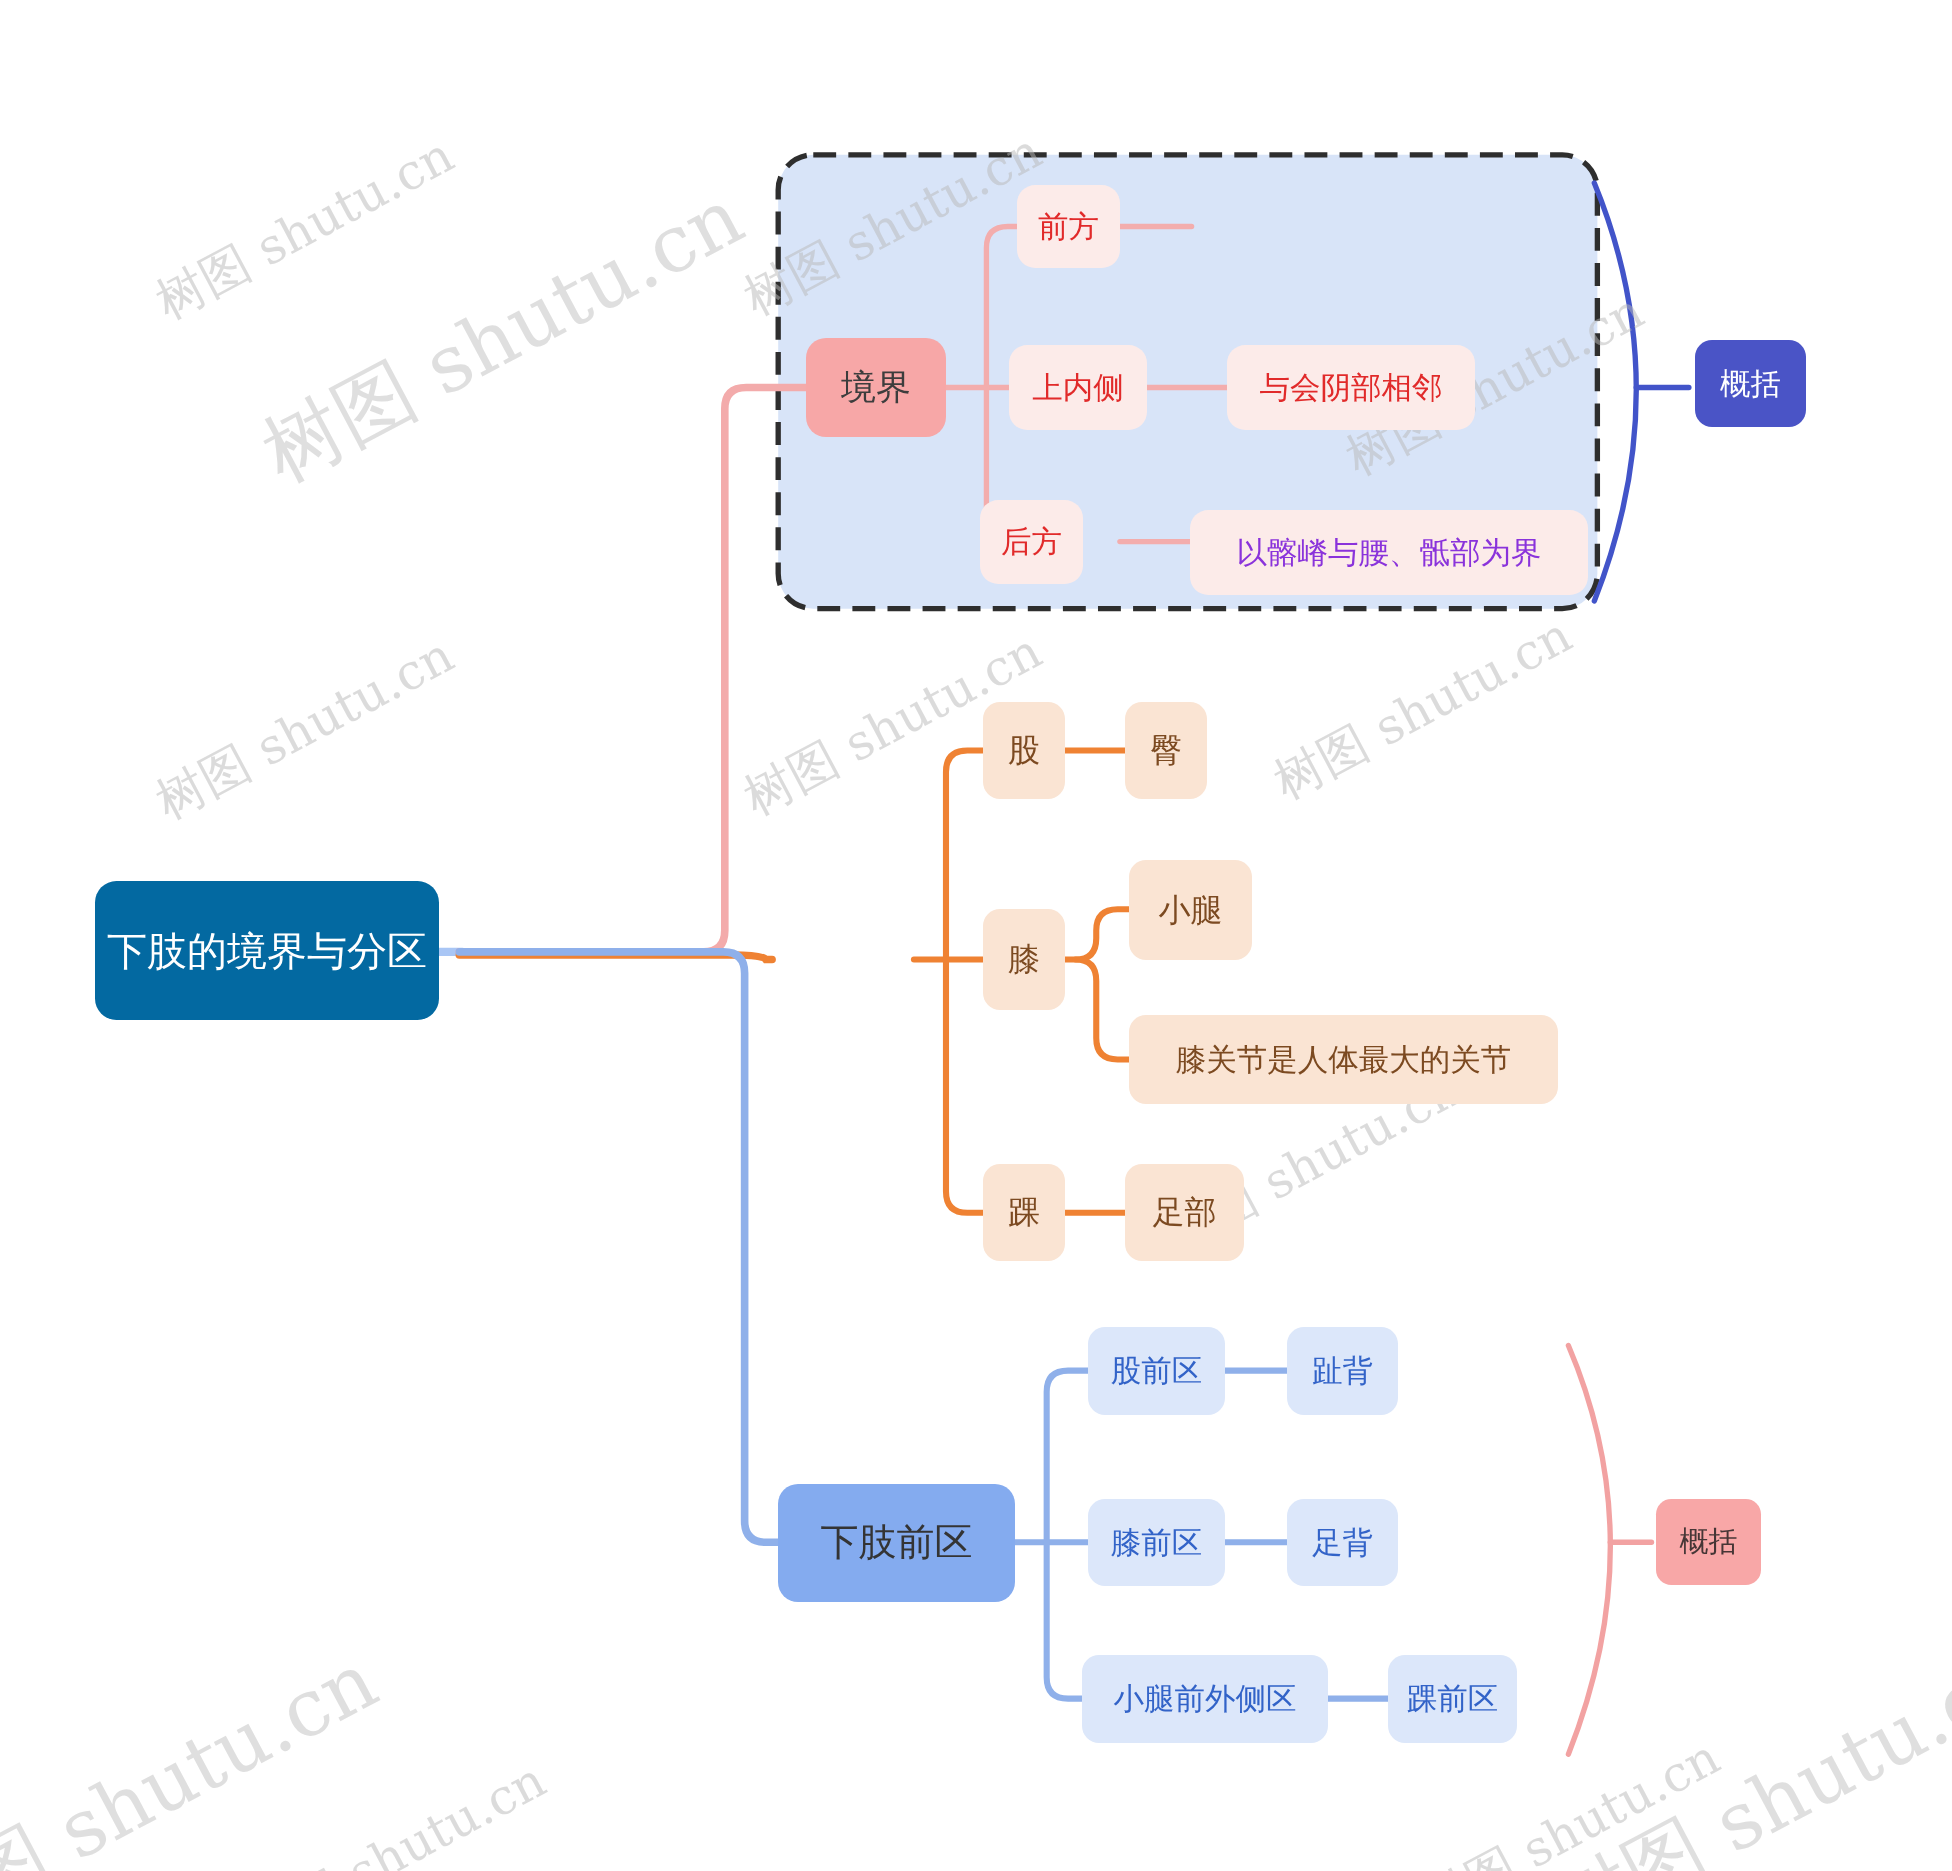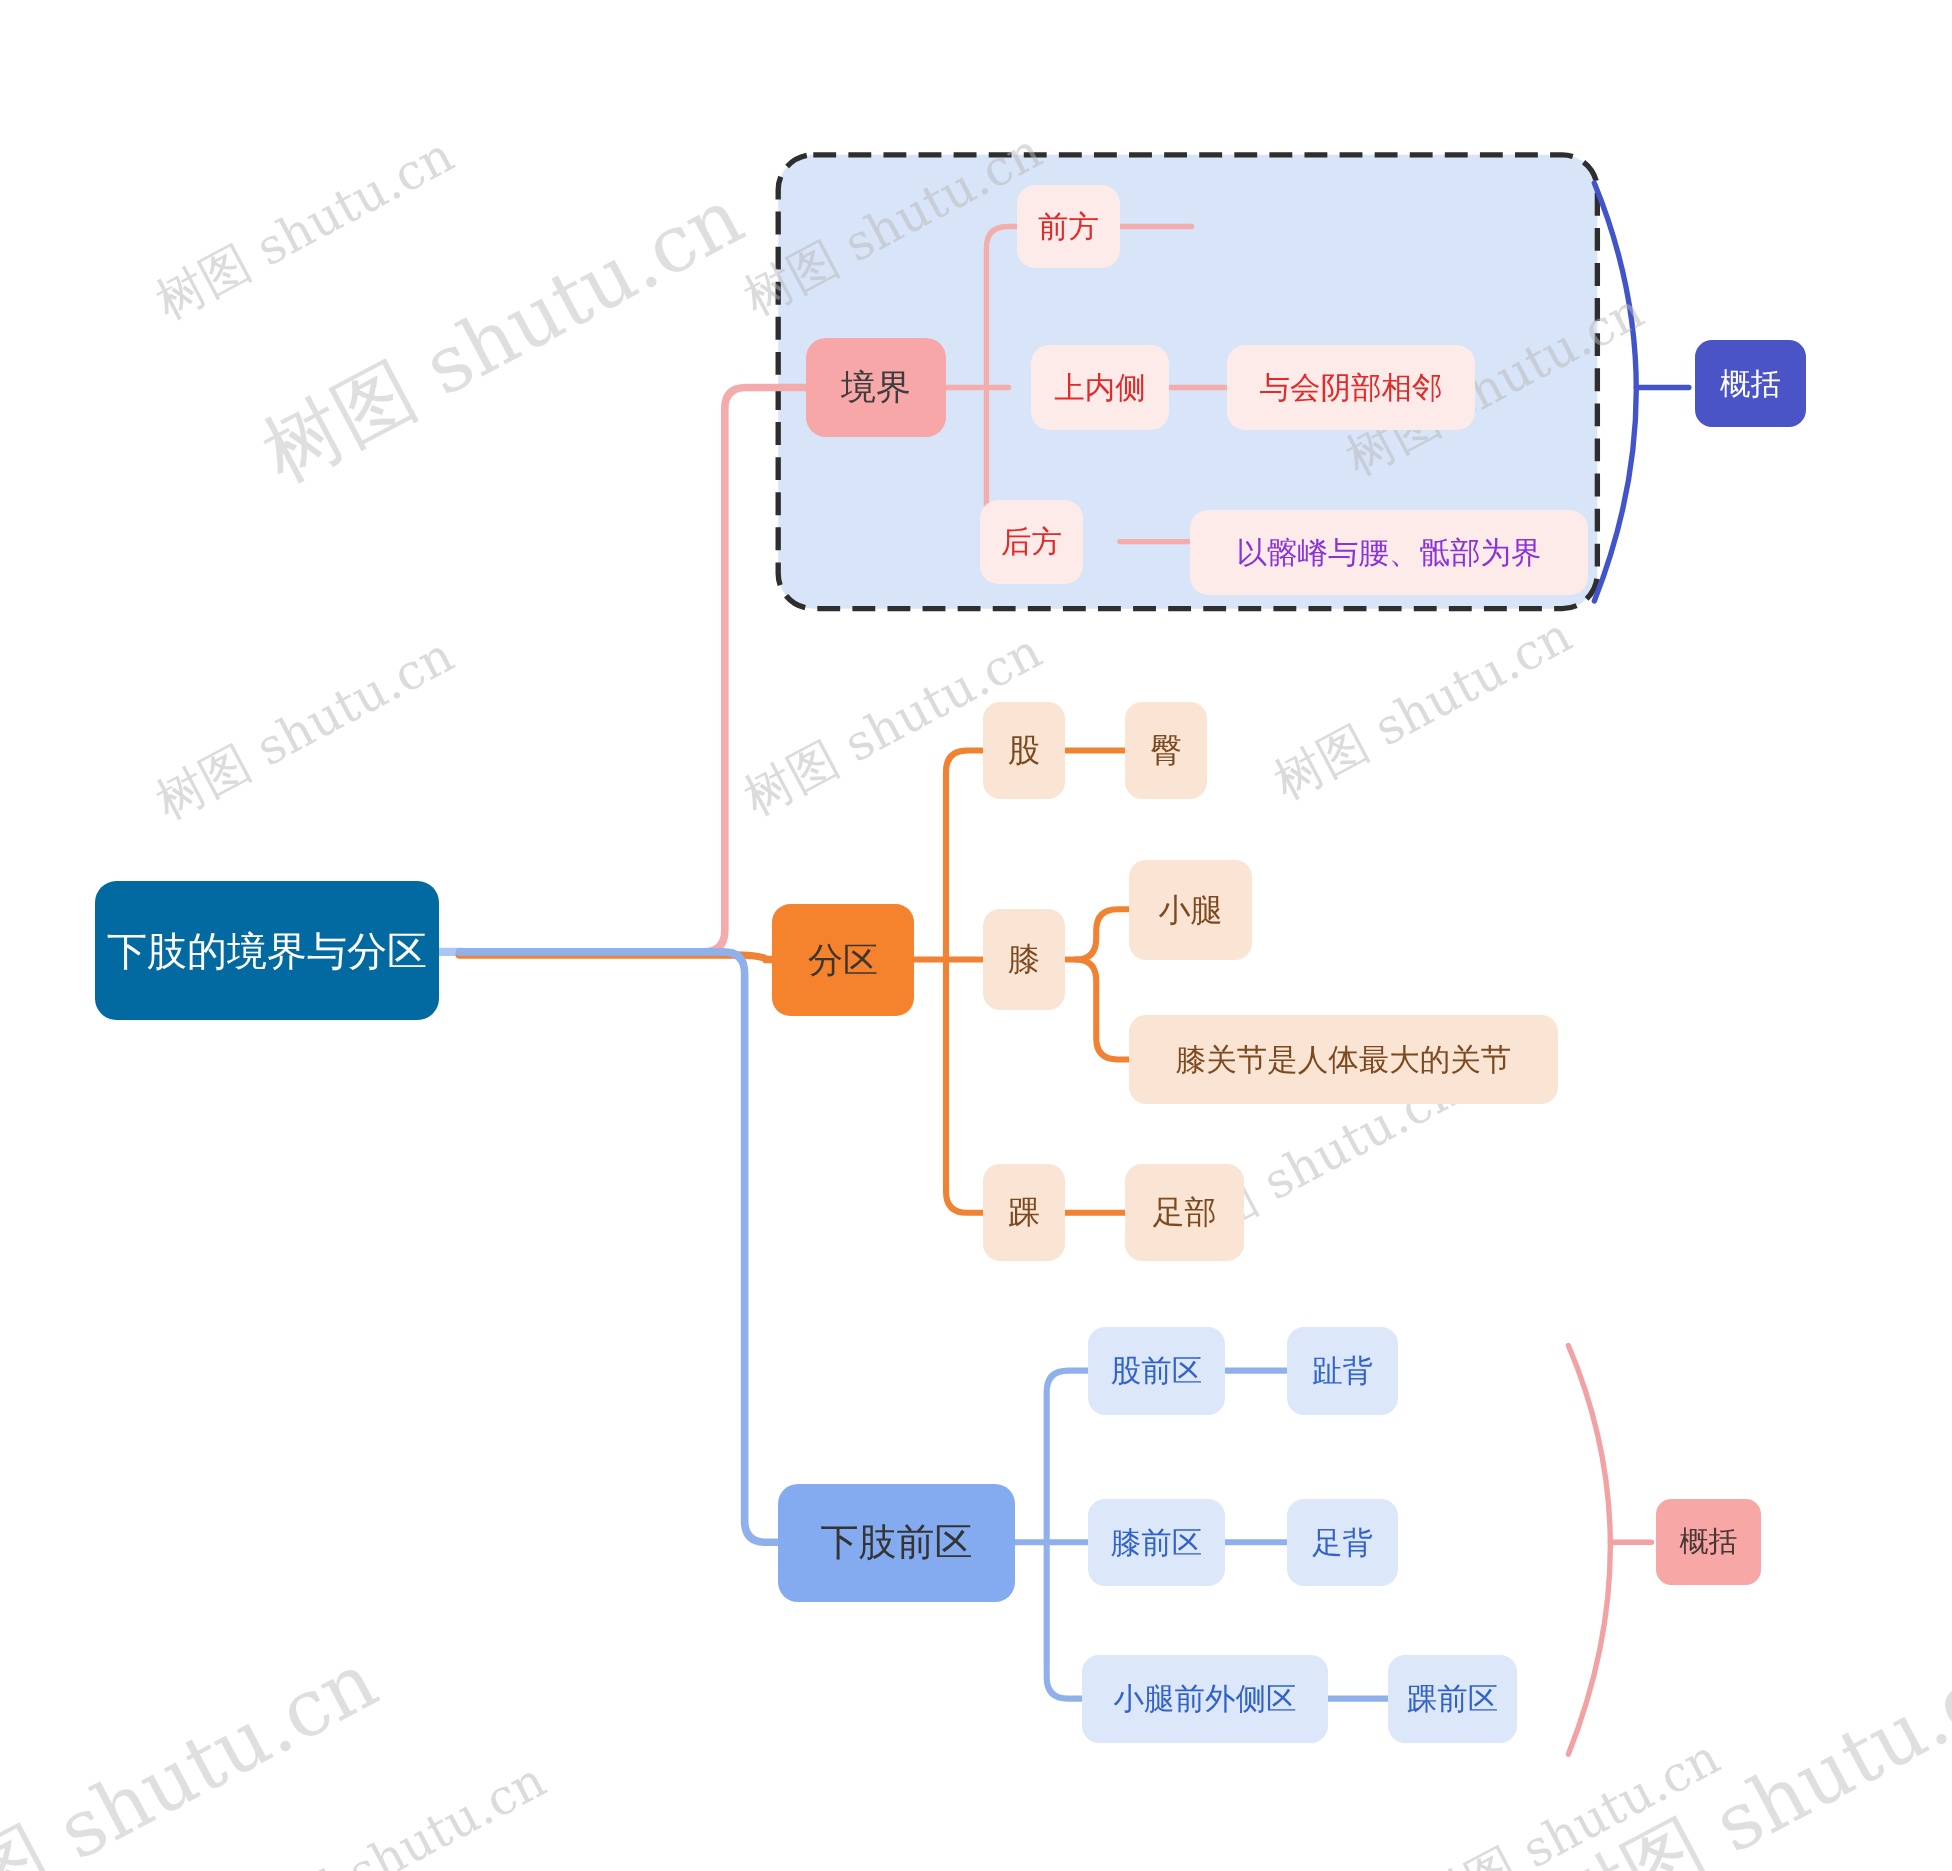--- a/index.html
+++ b/index.html
@@ -88,27 +88,26 @@
   <div class="wm" style="left:397px;top:1854px;">树图 shutu.cn</div>
   <div class="wm" style="left:1571px;top:1831px;">树图 shutu.cn</div>
   <div class="wm wm-lg" style="left:503px;top:336px;">树图 shutu.cn</div>
   <div class="wm wm-lg" style="left:137px;top:1800px;">树图 shutu.cn</div>
   <div class="wm wm-lg" style="left:1793px;top:1793px;">树图 shutu.cn</div>
 
   <div class="node n-root" style="left:95px;top:881px;width:344px;height:139px;">下肢的境界与分区</div>
 
   <div class="node n-salmon" style="left:806px;top:338px;width:140px;height:99px;">境界</div>
   <div class="node n-lightpink" style="left:1017px;top:185px;width:103px;height:83px;">前方</div>
-  <div class="node n-lightpink" style="left:1009px;top:345px;width:138px;height:85px;margin-left:22px;">上内侧</div>
+  <div class="node n-lightpink" style="left:1009px;top:345px;width:138px;height:85px;">上内侧</div>
   <div class="node n-lightpink" style="left:1227px;top:345px;width:248px;height:85px;">与会阴部相邻</div>
   <div class="node n-lightpink" style="left:980px;top:500px;width:103px;height:84px;">后方</div>
   <div class="node n-lightpink t-purple" style="left:1190px;top:498px;width:398px;height:85px;margin-top:12px;">以髂嵴与腰、骶部为界</div>
   <div class="node n-bluesum" style="left:1695px;top:340px;width:111px;height:87px;">概括</div>
 
-  <div class="node n-orange" style="left:772px;top:904px;width:142px;height:112px;">分区</div>
   <div class="node n-peach" style="left:983px;top:702px;width:82px;height:97px;">股</div>
   <div class="node n-peach" style="left:1125px;top:702px;width:82px;height:97px;">臀</div>
   <div class="node n-peach" style="left:983px;top:909px;width:82px;height:101px;">膝</div>
   <div class="node n-peach" style="left:1129px;top:860px;width:123px;height:100px;">小腿</div>
   <div class="node n-peach" style="left:1129px;top:1015px;width:429px;height:89px;font-size:30.5px;">膝关节是人体最大的关节</div>
   <div class="node n-peach" style="left:983px;top:1164px;width:82px;height:97px;">踝</div>
   <div class="node n-peach" style="left:1125px;top:1164px;width:119px;height:97px;">足部</div>
 
   <div class="node n-blue" style="left:778px;top:1484px;width:237px;height:118px;">下肢前区</div>
   <div class="node n-lightblue" style="left:1088px;top:1327px;width:137px;height:88px;">股前区</div>

